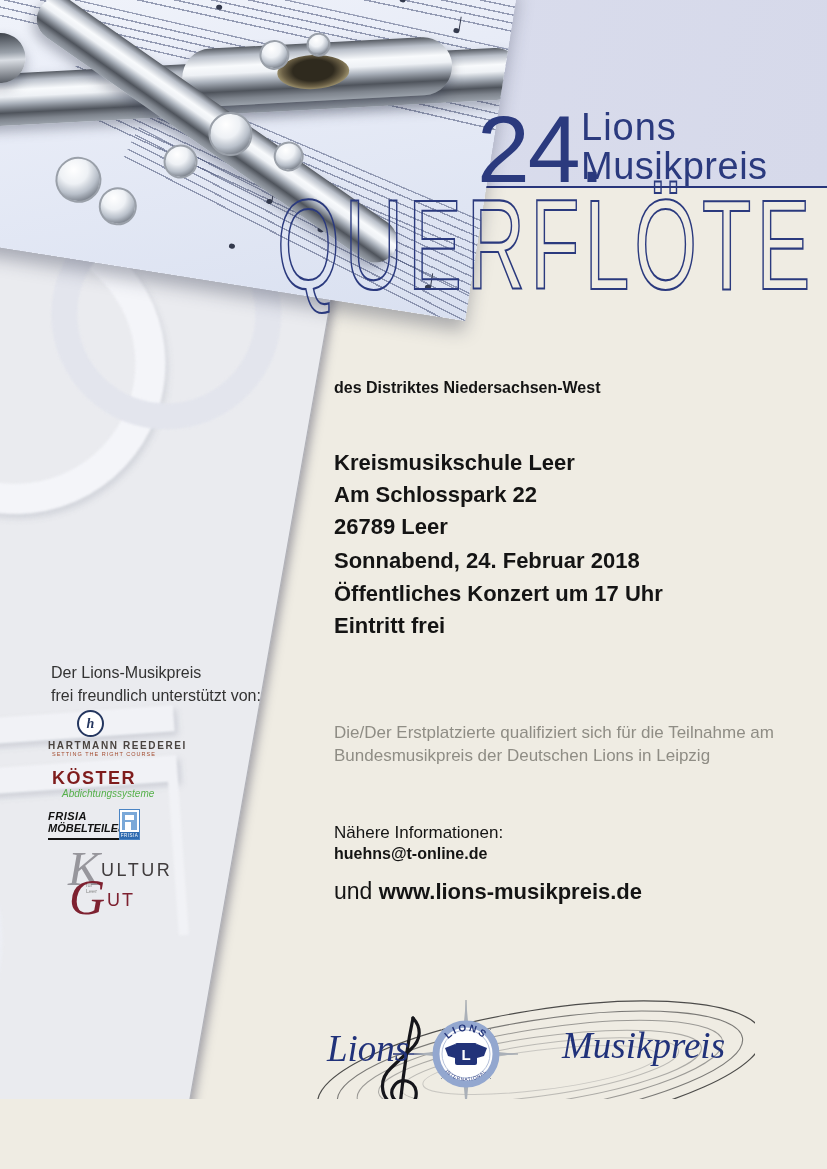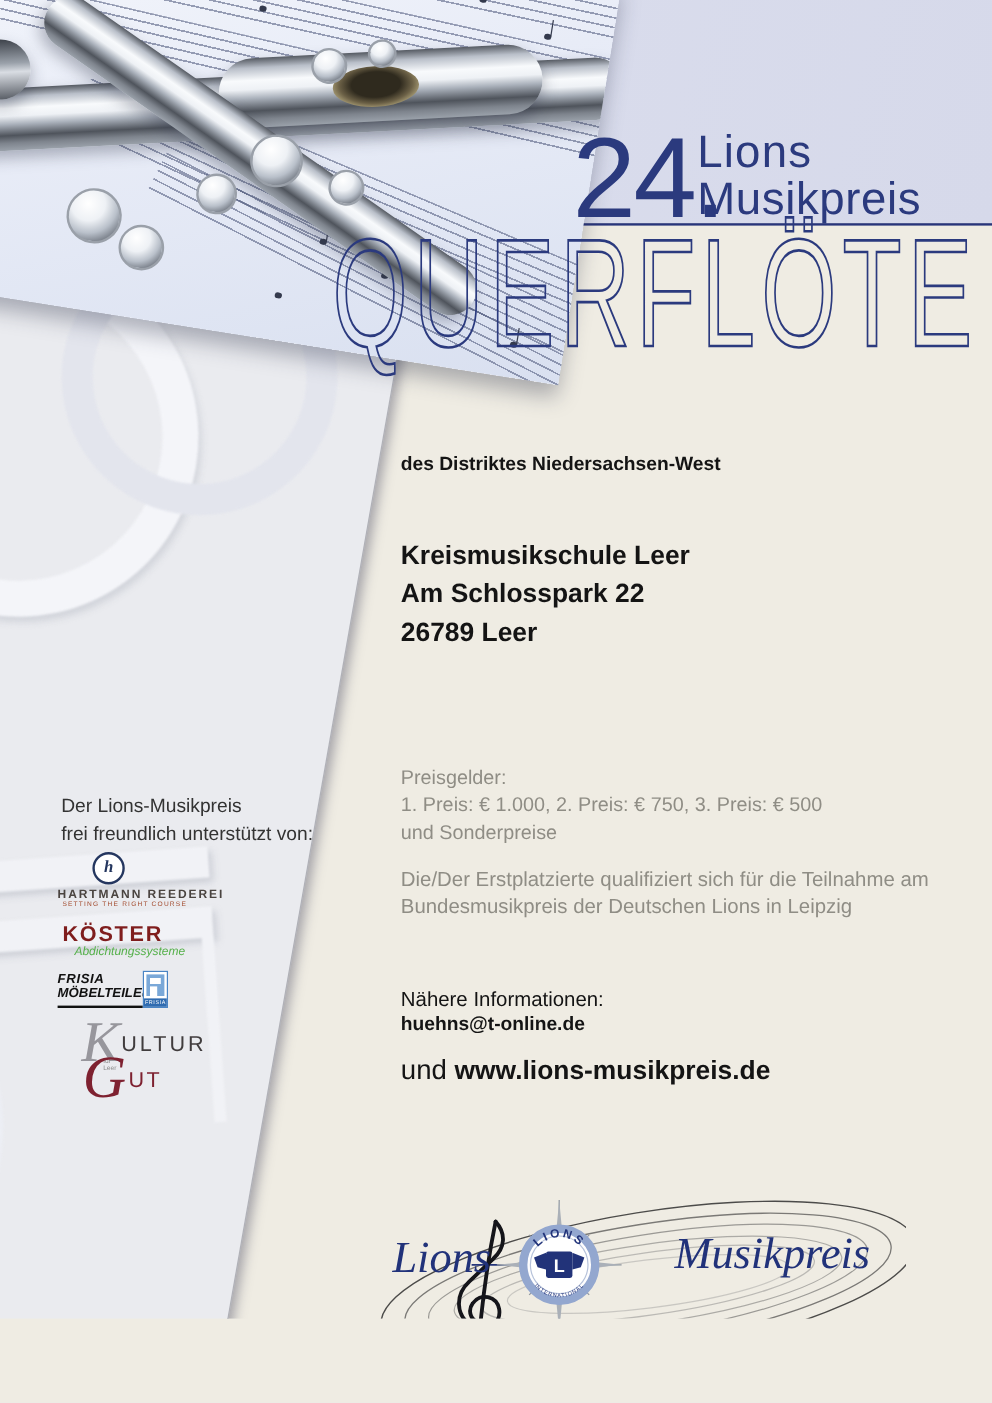--- a/index.html
+++ b/index.html
@@ -163,24 +163,24 @@
   <div class="brand-l1">Lions</div>
   <div class="brand-l2">Musikpreis</div>
   <div class="querflote">QUERFLÖTE</div>
 
   <div class="col district">des Distriktes Niedersachsen-West</div>
   <div class="col venue">
     <div>Kreismusikschule Leer</div>
     <div>Am Schlosspark 22</div>
     <div>26789 Leer</div>
   </div>
-  <div class="col prizes">
-    <div>Preisgelder:</div>
-    <div>1. Preis: € 1.000, 2. Preis: € 750, 3. Preis: € 500</div>
-    <div>und Sonderpreise</div>
+  <div class="col event">
+    <div>Sonnabend, 24. Februar 2018</div>
+    <div>Öffentliches Konzert um 17 Uhr</div>
+    <div>Eintritt frei</div>
   </div>
   <div class="col qualify">
     <div>Die/Der Erstplatzierte qualifiziert sich für die Teilnahme am</div>
     <div>Bundesmusikpreis der Deutschen Lions in Leipzig</div>
   </div>
   <div class="col contact-h">Nähere Informationen:</div>
   <div class="col email">huehns@t-online.de</div>
   <div class="col web">
     <span class="und">und </span><span>www.lions-musikpreis.de</span>
   </div>

